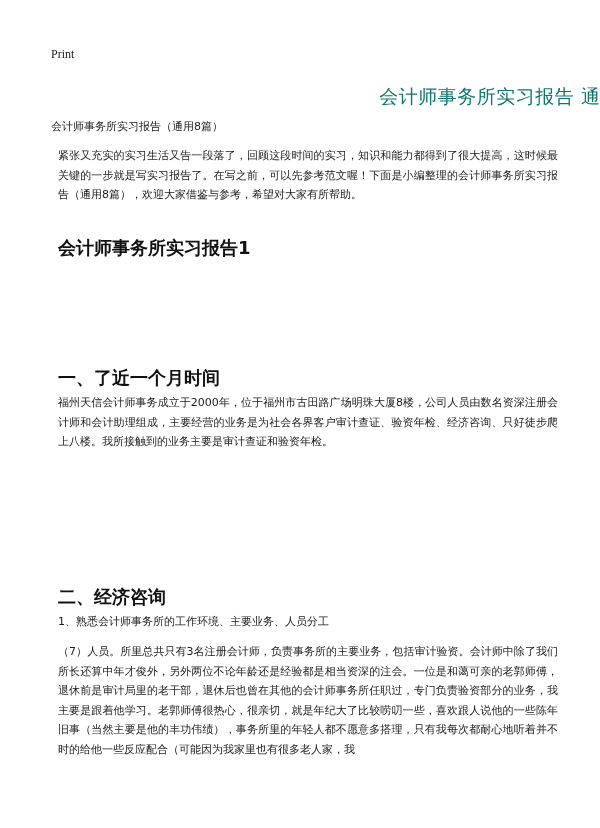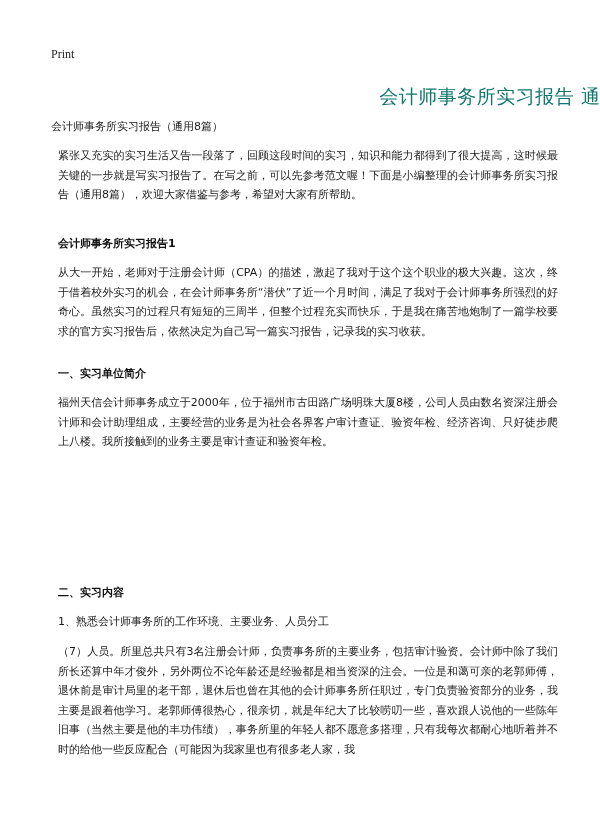--- a/index.html
+++ b/index.html
@@ -6,34 +6,33 @@
   body { width: 600px; height: 828px; overflow: hidden; position: relative;
          font-family: "DejaVu Sans", sans-serif; color: #111; }
   .page { position: absolute; left: 4px; top: 0; width: 600px; height: 648px; }
   .print { position: absolute; left: 47px; top: 47px; font-family: "Liberation Serif", serif;
            font-size: 12px; color: #222; }
   .title { position: absolute; left: 0; width: 600px; top: 84px; text-align: right;
            font-size: 19px; color: #0f766e; letter-spacing: 0.5px; padding-left: 48px; }
   .sub { position: absolute; left: 47px; top: 119px; font-size: 11px; color: #222; }
   .para { position: absolute; left: 54px; width: 500px; font-size: 11px; line-height: 19.6px;
           color: #1a1a1a; margin: 0; text-align: justify; }
-  .h { position: absolute; left: 54px; font-size: 11px; font-weight: bold; color: #111; }
+  .h { position: absolute; left: 54px; font-size: 18px; font-weight: bold; color: #111; }
 </style>
 </head>
 <body>
 
 <div class="page">
   <div class="print">Print</div>
   <div class="title">会计师事务所实习报告 通用8篇</div>
   <div class="sub">会计师事务所实习报告（通用8篇）</div>
 
   <p class="para" style="top:146px;">紧张又充实的实习生活又告一段落了，回顾这段时间的实习，知识和能力都得到了很大提高，这时候最关键的一步就是写实习报告了。在写之前，可以先参考范文喔！下面是小编整理的会计师事务所实习报告（通用8篇），欢迎大家借鉴与参考，希望对大家有所帮助。</p>
 
   <div class="h" style="top:236px;">会计师事务所实习报告1</div>
-  <p class="para" style="top:263px;">从大一开始，老师对于注册会计师（CPA）的描述，激起了我对于这个这个职业的极大兴趣。这次，终于借着校外实习的机会，在会计师事务所“潜伏”了近一个月时间，满足了我对于会计师事务所强烈的好奇心。虽然实习的过程只有短短的三周半，但整个过程充实而快乐，于是我在痛苦地炮制了一篇学校要求的官方实习报告后，依然决定为自己写一篇实习报告，记录我的实习收获。</p>
 
-  <div class="h" style="top:366px;">一、实习单位简介</div>
+  <div class="h" style="top:366px;">一、了近一个月时间</div>
   <p class="para" style="top:393px;">福州天信会计师事务成立于2000年，位于福州市古田路广场明珠大厦8楼，公司人员由数名资深注册会计师和会计助理组成，主要经营的业务是为社会各界客户审计查证、验资年检、经济咨询、只好徒步爬上八楼。我所接触到的业务主要是审计查证和验资年检。</p>
 
-  <div class="h" style="top:585px;">二、实习内容</div>
+  <div class="h" style="top:585px;">二、经济咨询</div>
   <div class="para" style="top:612px;">1、熟悉会计师事务所的工作环境、主要业务、人员分工</div>
   <p class="para" style="top:642px;">（7）人员。所里总共只有3名注册会计师，负责事务所的主要业务，包括审计验资。会计师中除了我们所长还算中年才俊外，另外两位不论年龄还是经验都是相当资深的注会。一位是和蔼可亲的老郭师傅，退休前是审计局里的老干部，退休后也曾在其他的会计师事务所任职过，专门负责验资部分的业务，我主要是跟着他学习。老郭师傅很热心，很亲切，就是年纪大了比较唠叨一些，喜欢跟人说他的一些陈年旧事（当然主要是他的丰功伟绩），事务所里的年轻人都不愿意多搭理，只有我每次都耐心地听着并不时的给他一些反应配合（可能因为我家里也有很多老人家，我</p>
 </div>
 
 </body></html>

